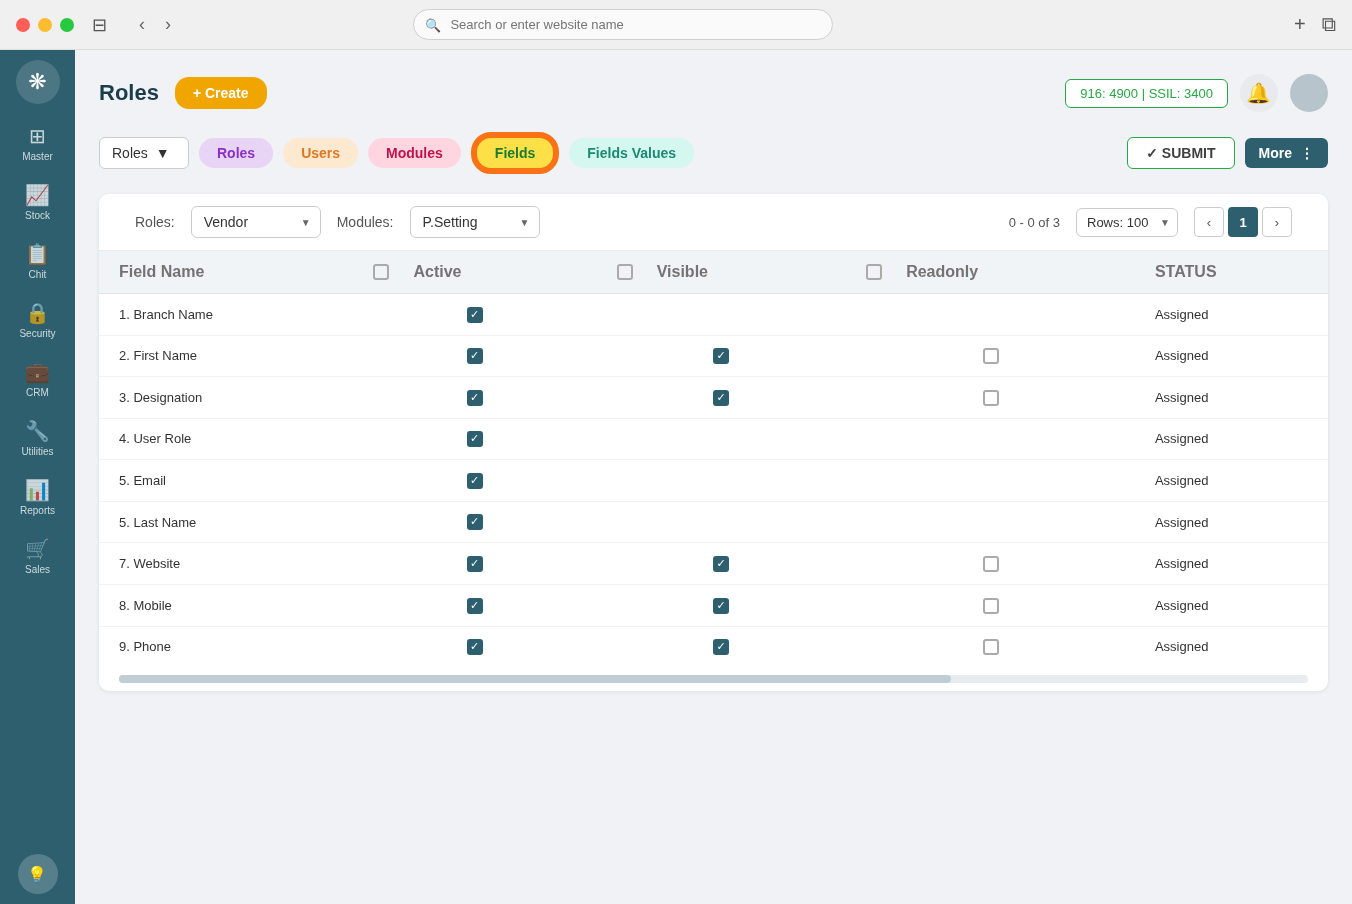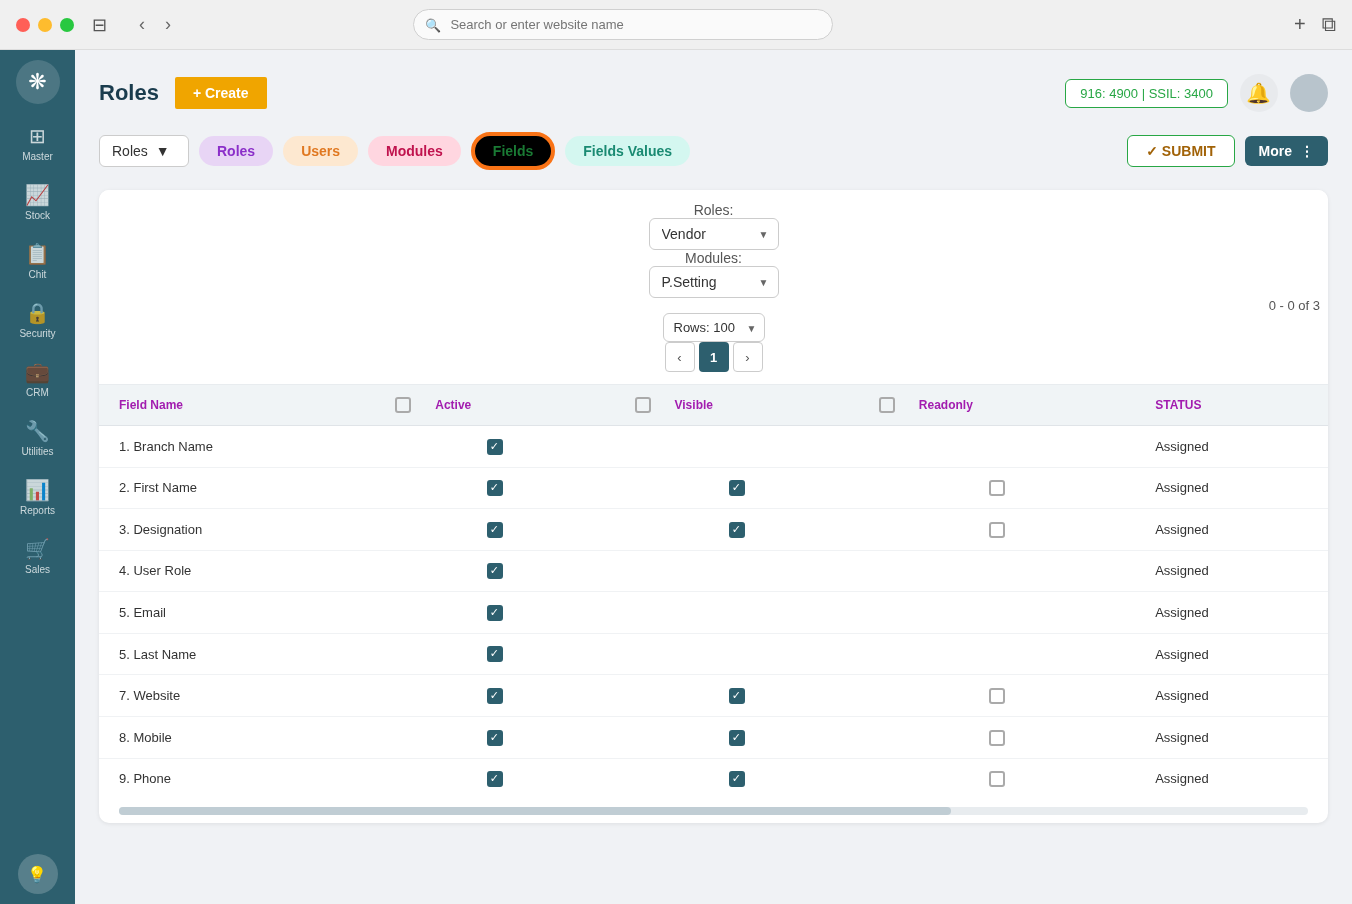--- a/index.html
+++ b/index.html
@@ -34,58 +34,58 @@
     .sidebar-bottom { margin-top: auto; }
     .sidebar-hint { width: 40px; height: 40px; background: rgba(255,255,255,0.2); border-radius: 50%; display: flex; align-items: center; justify-content: center; cursor: pointer; color: white; font-size: 16px; }
 
     
     .content { flex: 1; overflow-y: auto; padding: 24px; background: #f0f2f5; }
 
     
     .page-header { display: flex; align-items: center; justify-content: space-between; margin-bottom: 20px; }
     .page-title { font-size: 22px; font-weight: 700; color: #1a3c4d; }
     .header-left { display: flex; align-items: center; gap: 16px; }
-    .create-btn { background: #f0a500; color: white; border: none; padding: 8px 18px; border-radius: 2px; font-size: 14px; font-weight: 600; cursor: pointer; display: flex; align-items: center; gap: 6px; }
+    .create-btn { background: #f0a500; color: white; border: none; padding: 8px 18px; border-radius: 14px; font-size: 14px; font-weight: 600; cursor: pointer; display: flex; align-items: center; gap: 6px; }
     .header-right { display: flex; align-items: center; gap: 12px; margin-left: 44px; }
     .status-badge { border: 1.5px solid #28a745; color: #28a745; background: white; padding: 6px 14px; border-radius: 6px; font-size: 13px; font-weight: 500; }
     .notif-btn { background: none; border: none; font-size: 20px; color: #555; cursor: pointer; width: 38px; height: 38px; border-radius: 50%; background: #e8eaed; display: flex; align-items: center; justify-content: center; }
     .avatar-btn { width: 38px; height: 38px; border-radius: 50%; background: #b8c4cc; border: none; cursor: pointer; }
 
     
     .tabs-bar { display: flex; align-items: center; gap: 10px; margin-bottom: 20px; }
     .roles-dropdown { border: 1.5px solid #ccc; border-radius: 6px; background: white; padding: 7px 12px; font-size: 14px; font-weight: 500; color: #333; cursor: pointer; display: flex; align-items: center; gap: 8px; min-width: 90px; }
     .tab-pill { padding: 7px 18px; border-radius: 20px; border: none; font-size: 14px; font-weight: 600; cursor: pointer; }
     .tab-roles { background: #e8d5f5; color: #8b2fc9; }
     .tab-users { background: #fde8d0; color: #e07820; }
     .tab-modules { background: #ffd6e0; color: #c0134e; }
-    .tab-fields { background: #000000; color: #1a7a34; border: 4px solid #f97316; }
+    .tab-fields { background: #fde047; color: #1a7a34; border: 6px solid #f97316; }
     .tab-fieldvals { background: #d4f7f0; color: #1a8a72; }
     .tabs-right { margin-left: auto; display: flex; align-items: center; gap: 10px; }
-    .submit-btn { border: 1.5px solid #28a745; color: #a16207; background: white; padding: 7px 18px; border-radius: 6px; font-size: 14px; font-weight: 600; cursor: pointer; display: flex; align-items: center; gap: 6px; }
+    .submit-btn { border: 1.5px solid #28a745; color: #404040; background: white; padding: 7px 18px; border-radius: 6px; font-size: 14px; font-weight: 600; cursor: pointer; display: flex; align-items: center; gap: 6px; }
     .more-btn { background: #2d5f6e; color: white; border: none; padding: 7px 14px; border-radius: 6px; font-size: 14px; font-weight: 600; cursor: pointer; display: flex; align-items: flex-start; gap: 8px; }
 
     
     .table-container { background: white; border-radius: 10px; overflow: hidden; box-shadow: 0 1px 4px rgba(0,0,0,0.08); }
-    .table-filters { display: flex; align-items: center; padding: 12px 8px; border-bottom: 1px solid #e8ecef; background: white; flex-direction: column; }
+    .table-filters { display: flex; align-items: center; padding: 12px 36px; gap: 16px; border-bottom: 1px solid #e8ecef; background: white; }
     .filter-label { font-size: 14px; color: #555; font-weight: 500; }
     .filter-dropdown { border: 1px solid #ccc; border-radius: 6px; background: white; padding: 7px 32px 7px 12px; font-size: 14px; color: #333; cursor: pointer; appearance: none; min-width: 130px; }
     .filter-select-wrap { position: relative; display: inline-block; }
     .filter-select-wrap::after { content: '▼'; position: absolute; right: 10px; top: 50%; transform: translateY(-50%); font-size: 10px; color: #666; pointer-events: none; }
     .pagination-info { margin-left: auto; font-size: 13px; color: #555; }
     .rows-select-wrap { position: relative; display: inline-block; }
     .rows-select { border: 1px solid #ccc; border-radius: 6px; background: white; padding: 6px 28px 6px 10px; font-size: 13px; color: #333; cursor: pointer; appearance: none; }
     .rows-select-wrap::after { content: '▼'; position: absolute; right: 8px; top: 50%; transform: translateY(-50%); font-size: 10px; color: #666; pointer-events: none; }
     .page-nav { display: flex; align-items: center; gap: 4px; }
     .page-nav-btn { width: 30px; height: 30px; border: 1px solid #ccc; background: white; border-radius: 4px; cursor: pointer; font-size: 13px; display: flex; align-items: center; justify-content: center; color: #555; }
     .page-num { width: 30px; height: 30px; background: #2d5f6e; color: white; border: none; border-radius: 4px; font-size: 13px; display: flex; align-items: center; justify-content: center; font-weight: 600; }
 
     
     .data-table { width: 100%; border-collapse: collapse; }
     .data-table thead tr { background: #f0f4f6; }
-    .data-table th { padding: 12px 20px; text-align: left; font-size: 12px; font-weight: 600; color: #a21caf; border-bottom: 1px solid #e0e4e8; }
+    .data-table th { padding: 12px 20px; text-align: left; font-size: 16px; font-weight: 600; color: #737373; border-bottom: 1px solid #e0e4e8; }
     .data-table th.center { text-align: center; }
     .data-table td { padding: 12px 20px; font-size: 13px; color: #333; border-bottom: 1px solid #f0f2f4; }
     .data-table td.center { text-align: center; }
     .data-table tr:last-child td { border-bottom: none; }
     .th-checkbox { display: flex; align-items: center; gap: 24px; }
     .cb { width: 16px; height: 16px; border: 2px solid #aaa; border-radius: 3px; display: inline-block; vertical-align: middle; }
     .cb-checked { width: 16px; height: 16px; background: #2d5f6e; border: 2px solid #2d5f6e; border-radius: 3px; display: inline-block; vertical-align: middle; position: relative; }
     .cb-checked::after { content: '✓'; color: white; font-size: 11px; position: absolute; top: -1px; left: 1px; }
     .status-assigned { color: #555; font-size: 13px; }
 

